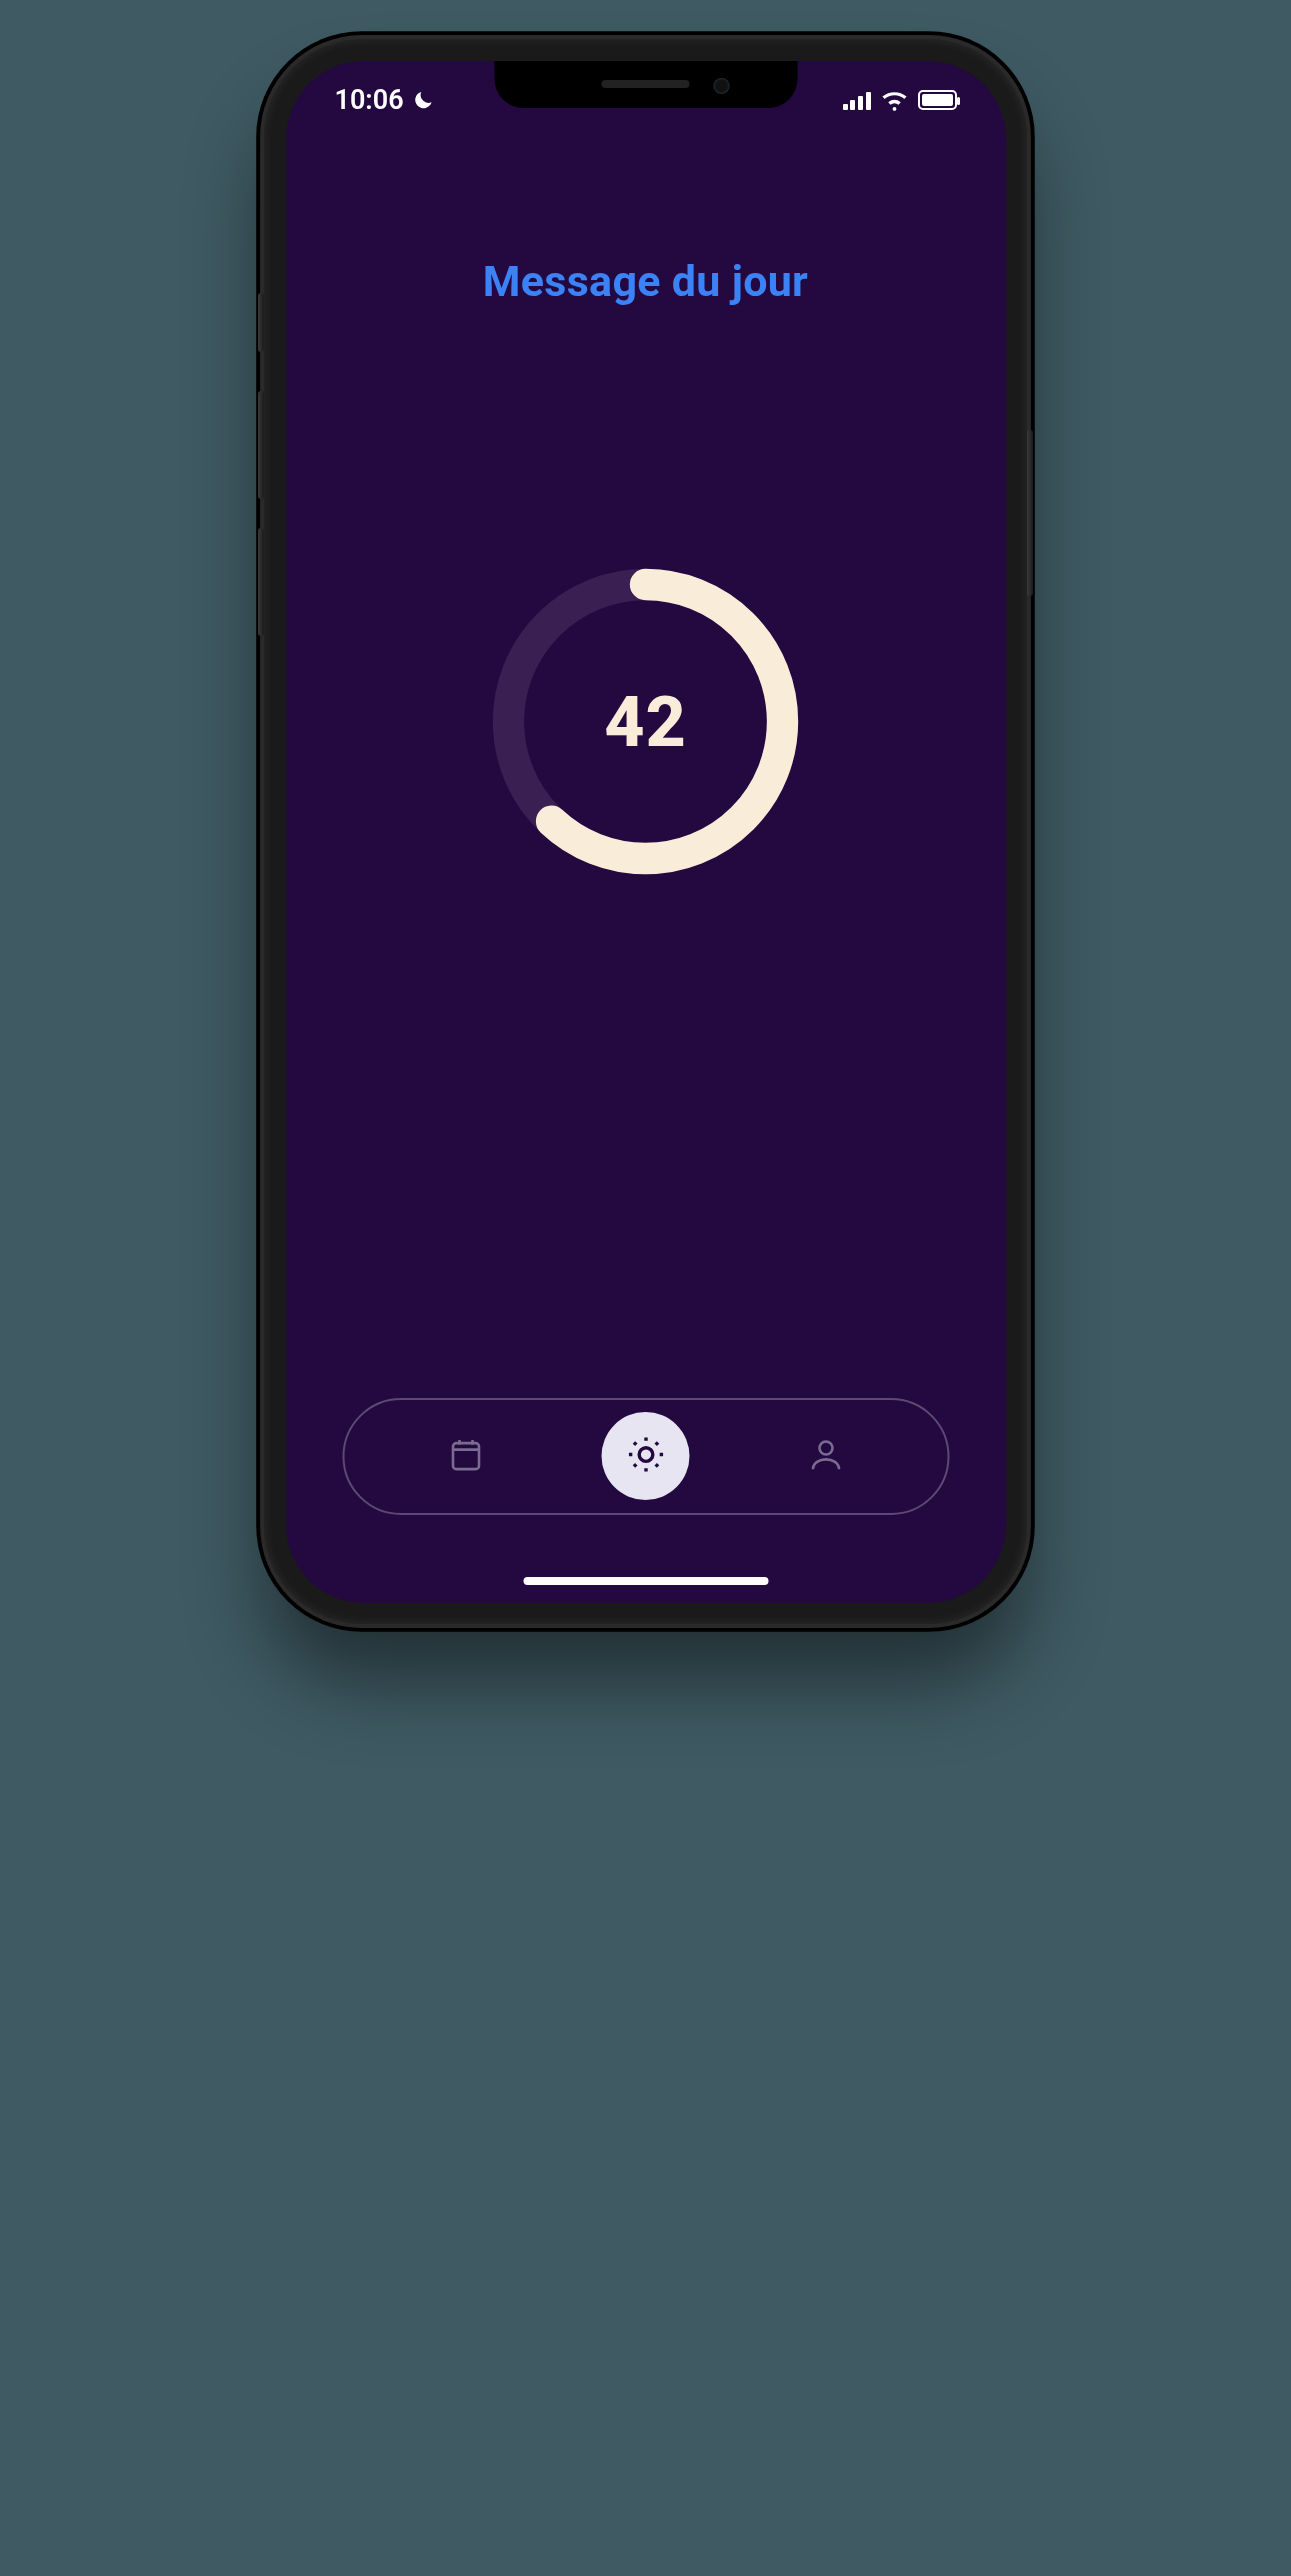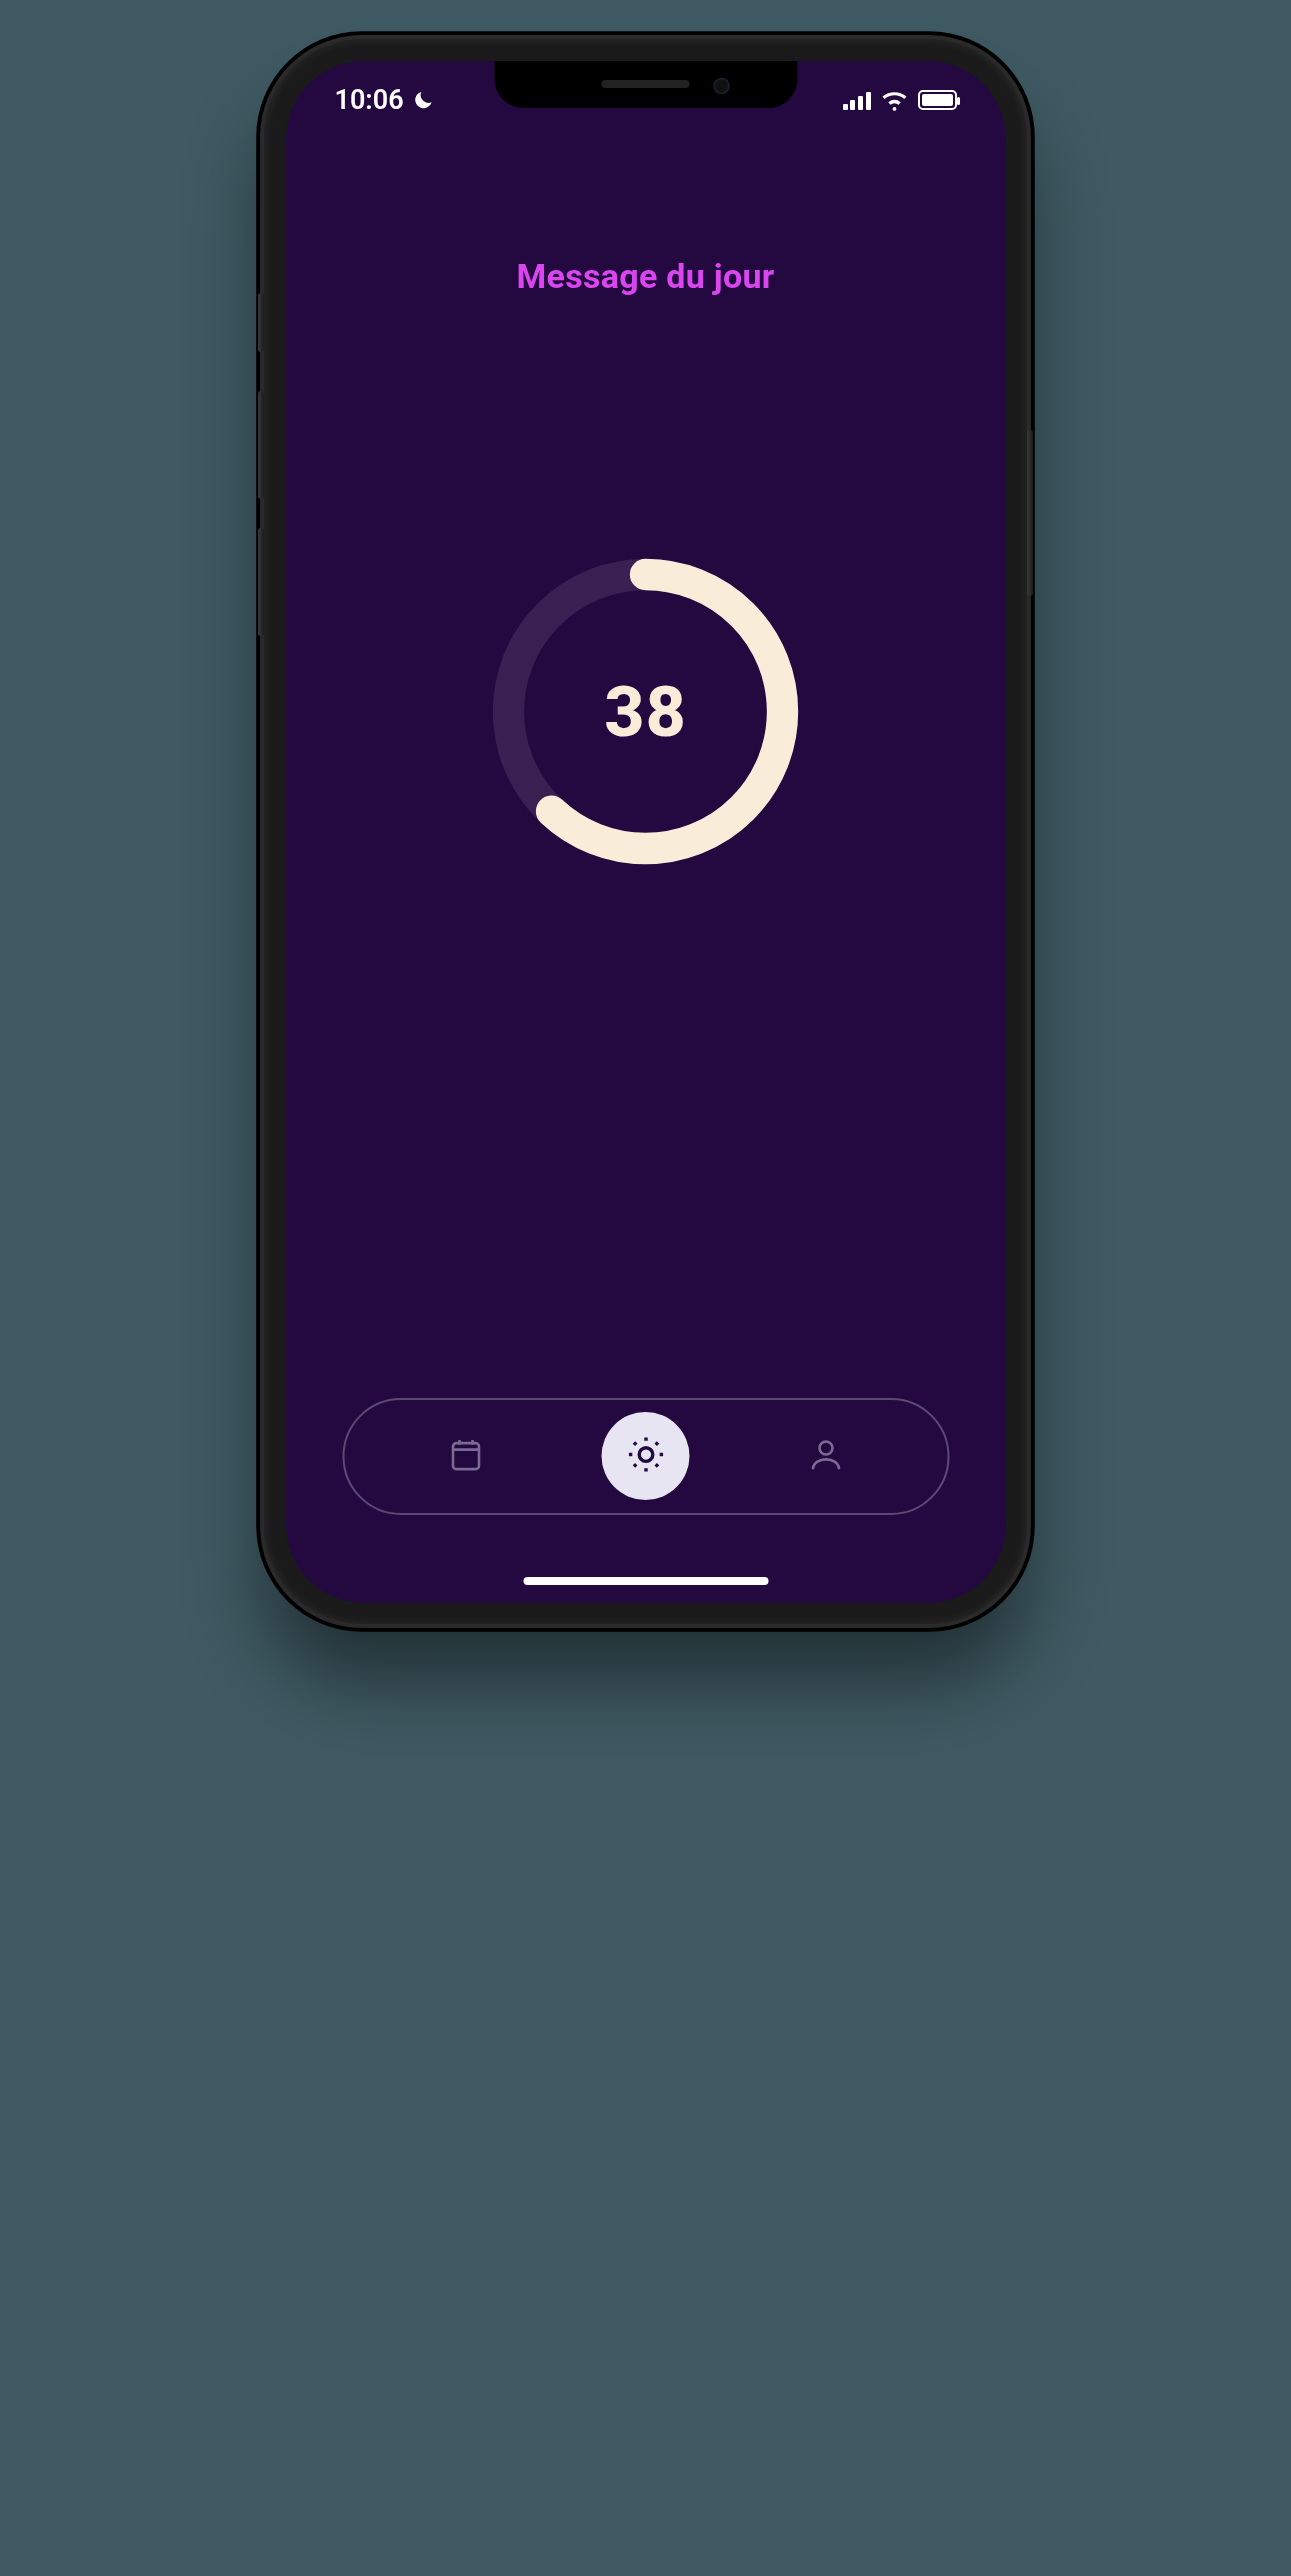--- a/index.html
+++ b/index.html
@@ -119,22 +119,22 @@
   
   .content {
     flex: 1;
     display: flex;
     flex-direction: column;
     align-items: center;
     padding-top: 127px;
     position: relative;
   }
   .page-title {
-    color: #d946ef;
-    font-size: 34px;
+    color: #3b82f6;
+    font-size: 43px;
     font-weight: 700;
     letter-spacing: 0.3px;
   }
 
   .ring-wrap {
     margin-top: 254px;
     width: 323px;
     height: 323px;
     position: relative;
     display:flex;
@@ -241,21 +241,21 @@
     </div>
 
     <div class="content">
       <h1 class="page-title">Message du jour</h1>
 
       <div class="ring-wrap">
         <svg width="323" height="323" viewBox="0 0 330 330">
           <circle class="ring-track" cx="165" cy="165" r="140" stroke-width="32" fill="none"></circle>
           <circle class="ring-progress" cx="165" cy="165" r="140" stroke-width="32" fill="none" stroke-linecap="round" id="progress-arc" stroke-dasharray="879.645943005142" stroke-dashoffset="334.265458341954"></circle>
         </svg>
-        <div class="ring-value">38</div>
+        <div class="ring-value">42</div>
       </div>
 
       <nav class="bottom-nav">
         <div class="nav-item">
           <span>
             <svg width="39" height="39" viewBox="0 0 24 24" fill="none" stroke="currentColor" stroke-width="1.6">
               <rect x="4" y="5" width="16" height="16" rx="2"></rect>
               <line x1="4" y1="9" x2="20" y2="9"></line>
               <line x1="8" y1="3" x2="8" y2="6"></line>
               <line x1="16" y1="3" x2="16" y2="6"></line>

